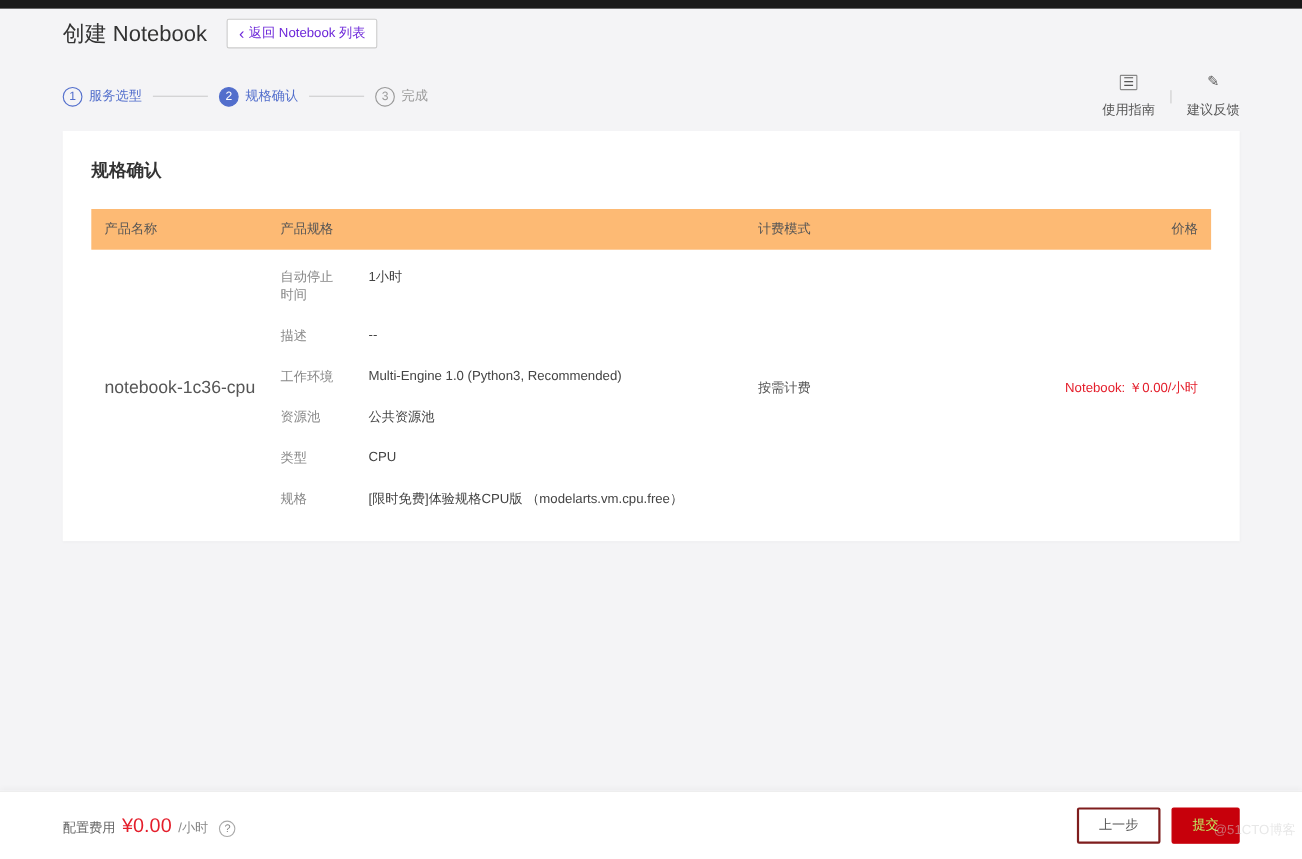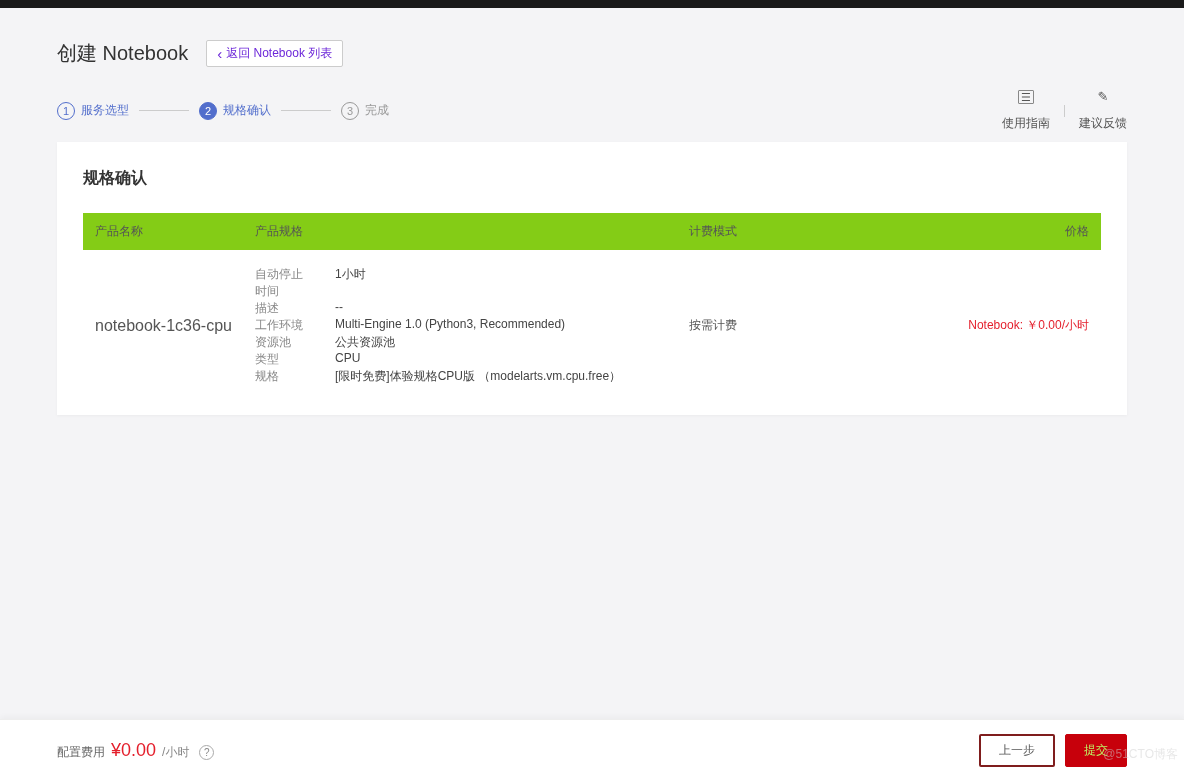--- a/index.html
+++ b/index.html
@@ -1,19 +1,19 @@
 <!DOCTYPE html>
 <html><head>
 <meta charset="utf-8">
 <style>
 * { margin: 0; padding: 0; box-sizing: border-box; }
 body { font-family: "Microsoft YaHei", "PingFang SC", -apple-system, sans-serif; font-size: 12px; color: #333; background: #f4f4f6; }
 .topbar { height: 8px; background: #1a1a1a; }
 .page { background: #f4f4f6; min-height: 720px; }
-.container { max-width: 1070px; margin: 0 auto; padding-top: 32px; }
+.container { max-width: 1070px; margin: 0 auto; padding-top: 9px; }
 .header-row { display: flex; align-items: center; gap: 18px; margin-bottom: 22px; }
 .page-title { font-size: 20px; color: #333; font-weight: 400; }
 .back-btn { display: inline-flex; align-items: center; gap: 4px; border: 1px solid #ccc; background: #fff; padding: 4px 10px; font-size: 12px; color: #6d28d9; cursor: pointer; border-radius: 2px; }
 .chev-left::before { content: "‹"; font-size: 15px; line-height: 1; }
 .steps-row { display: flex; align-items: center; justify-content: space-between; margin-bottom: 10px; }
 .steps { display: flex; align-items: center; gap: 8px; }
 .step { display: flex; align-items: center; gap: 6px; }
 .step-num { width: 18px; height: 18px; border-radius: 50%; border: 1px solid #999; display: inline-flex; align-items: center; justify-content: center; font-size: 11px; color: #999; }
 .step-label { font-size: 12px; color: #999; }
 .step.done .step-num { border-color: #526ecc; color: #526ecc; }
@@ -22,29 +22,29 @@
 .step.active .step-label { color: #526ecc; }
 .step-line { width: 50px; height: 1px; background: #ccc; margin: 0 2px; }
 .right-links { display: flex; align-items: center; gap: 14px; font-size: 12px; color: #555; }
 .right-link { display: inline-flex; align-items: center; gap: 11px; cursor: pointer; flex-direction: column; }
 .divider-v { width: 1px; height: 12px; background: #ccc; }
 .icon-doc::before { content: "☰"; font-size: 11px; border: 1px solid #888; padding: 0 2px; border-radius: 1px; }
 .icon-edit::before { content: "✎"; font-size: 13px; }
 .card { background: #fff; padding: 26px 26px 30px; box-shadow: 0 1px 3px rgba(0,0,0,0.04); }
 .section-title { font-size: 16px; color: #333; margin-bottom: 24px; }
 .table { width: 100%; }
-.thead { display: flex; background: #84cc16; padding: 10px 12px; font-size: 12px; color: #555; font-weight: 500; }
+.thead { display: flex; background: #fdba74; padding: 10px 12px; font-size: 12px; color: #555; font-weight: 500; }
 .col-name { width: 160px; }
 .col-spec { flex: 1; }
 .col-billing { width: 250px; }
 .col-price { width: 150px; text-align: right; }
 .tbody-row { display: flex; padding: 16px 12px 0; align-items: center; }
 .product-name { width: 160px; font-size: 16px; color: #555; }
 .spec-block { flex: 1; }
-.spec-list { display: flex; flex-direction: column; }
+.spec-list { display: flex; flex-direction: column; gap: 20px; }
 .spec-item { display: flex; gap: 24px; font-size: 12px; }
 .spec-key { color: #888; width: 56px; }
 .spec-val { color: #444; }
 .billing-cell { width: 250px; font-size: 12px; color: #555; }
 .price-cell { width: 150px; text-align: right; font-size: 12px; color: #e41e2b; }
 .footer { position: fixed; bottom: 0; left: 0; right: 0; background: #fff; border-top: 1px solid #eee; box-shadow: 0 -2px 6px rgba(0,0,0,0.04); }
 .footer-inner { max-width: 1070px; margin: 0 auto; display: flex; justify-content: space-between; align-items: center; padding: 14px 0; }
 .cost-block { display: flex; align-items: baseline; gap: 6px; font-size: 12px; color: #666; }
 .cost-amount { color: #e41e2b; font-size: 18px; font-weight: 400; }
 .cost-unit { color: #888; font-size: 12px; }

